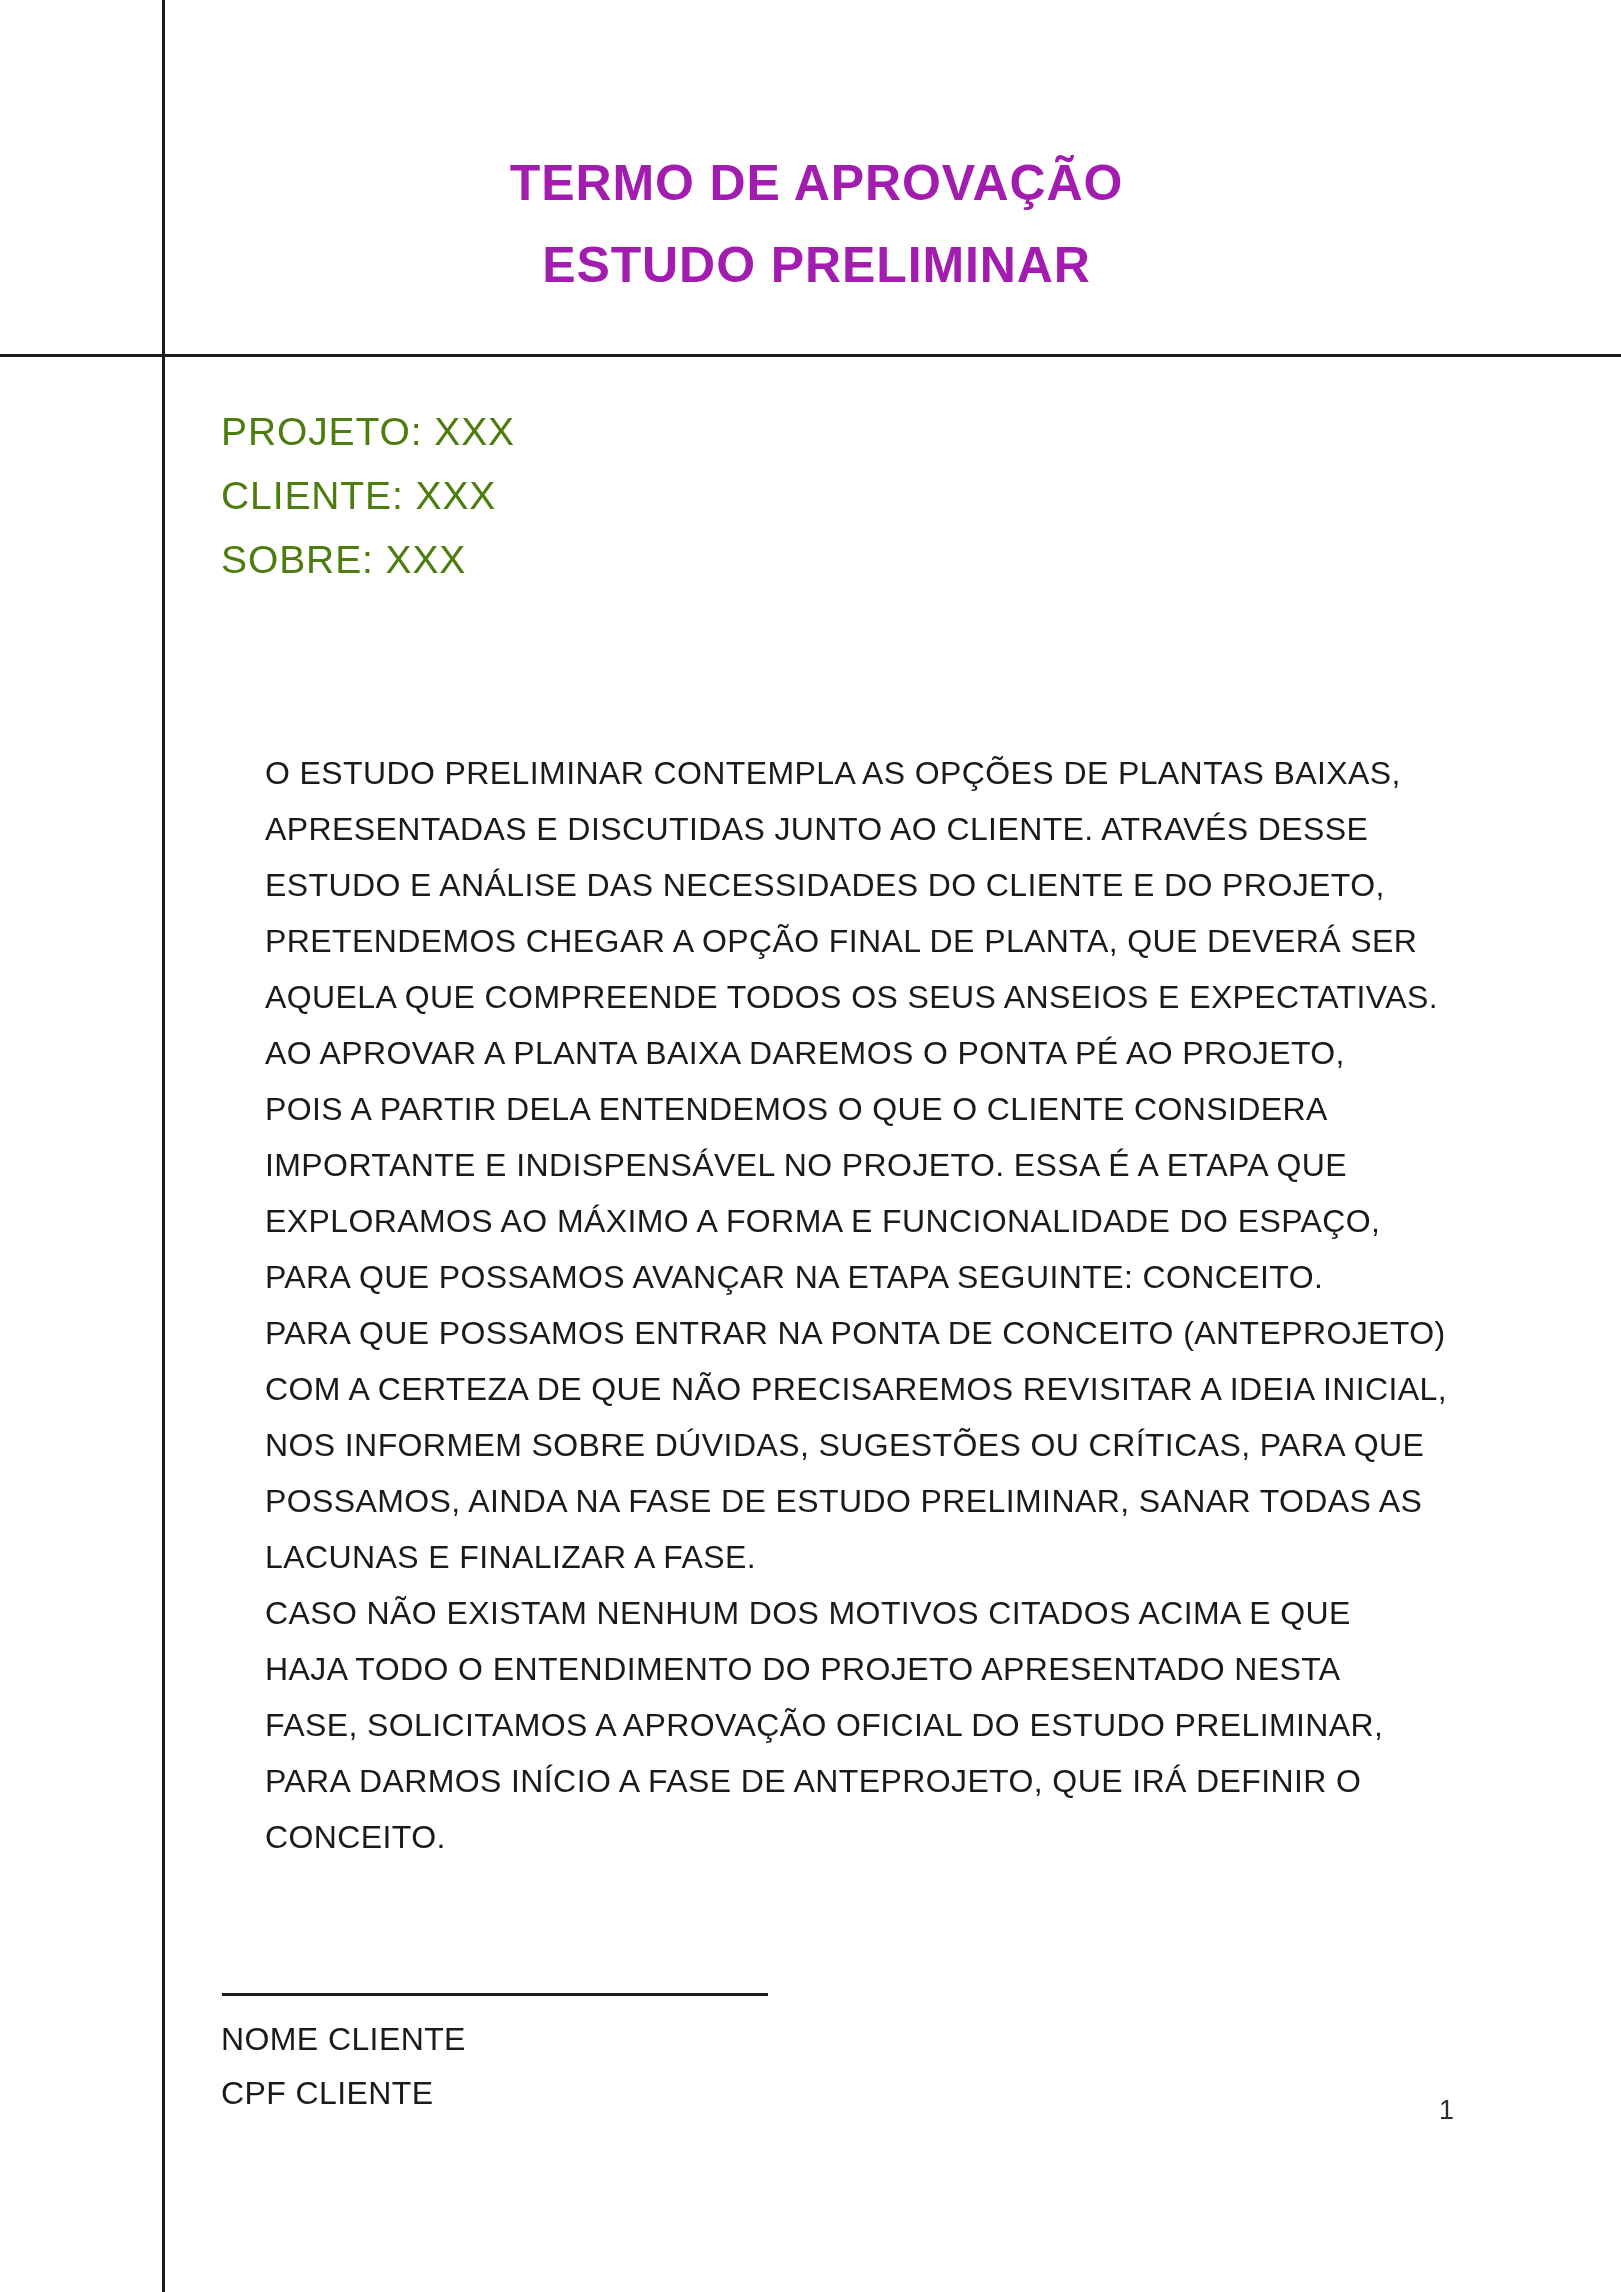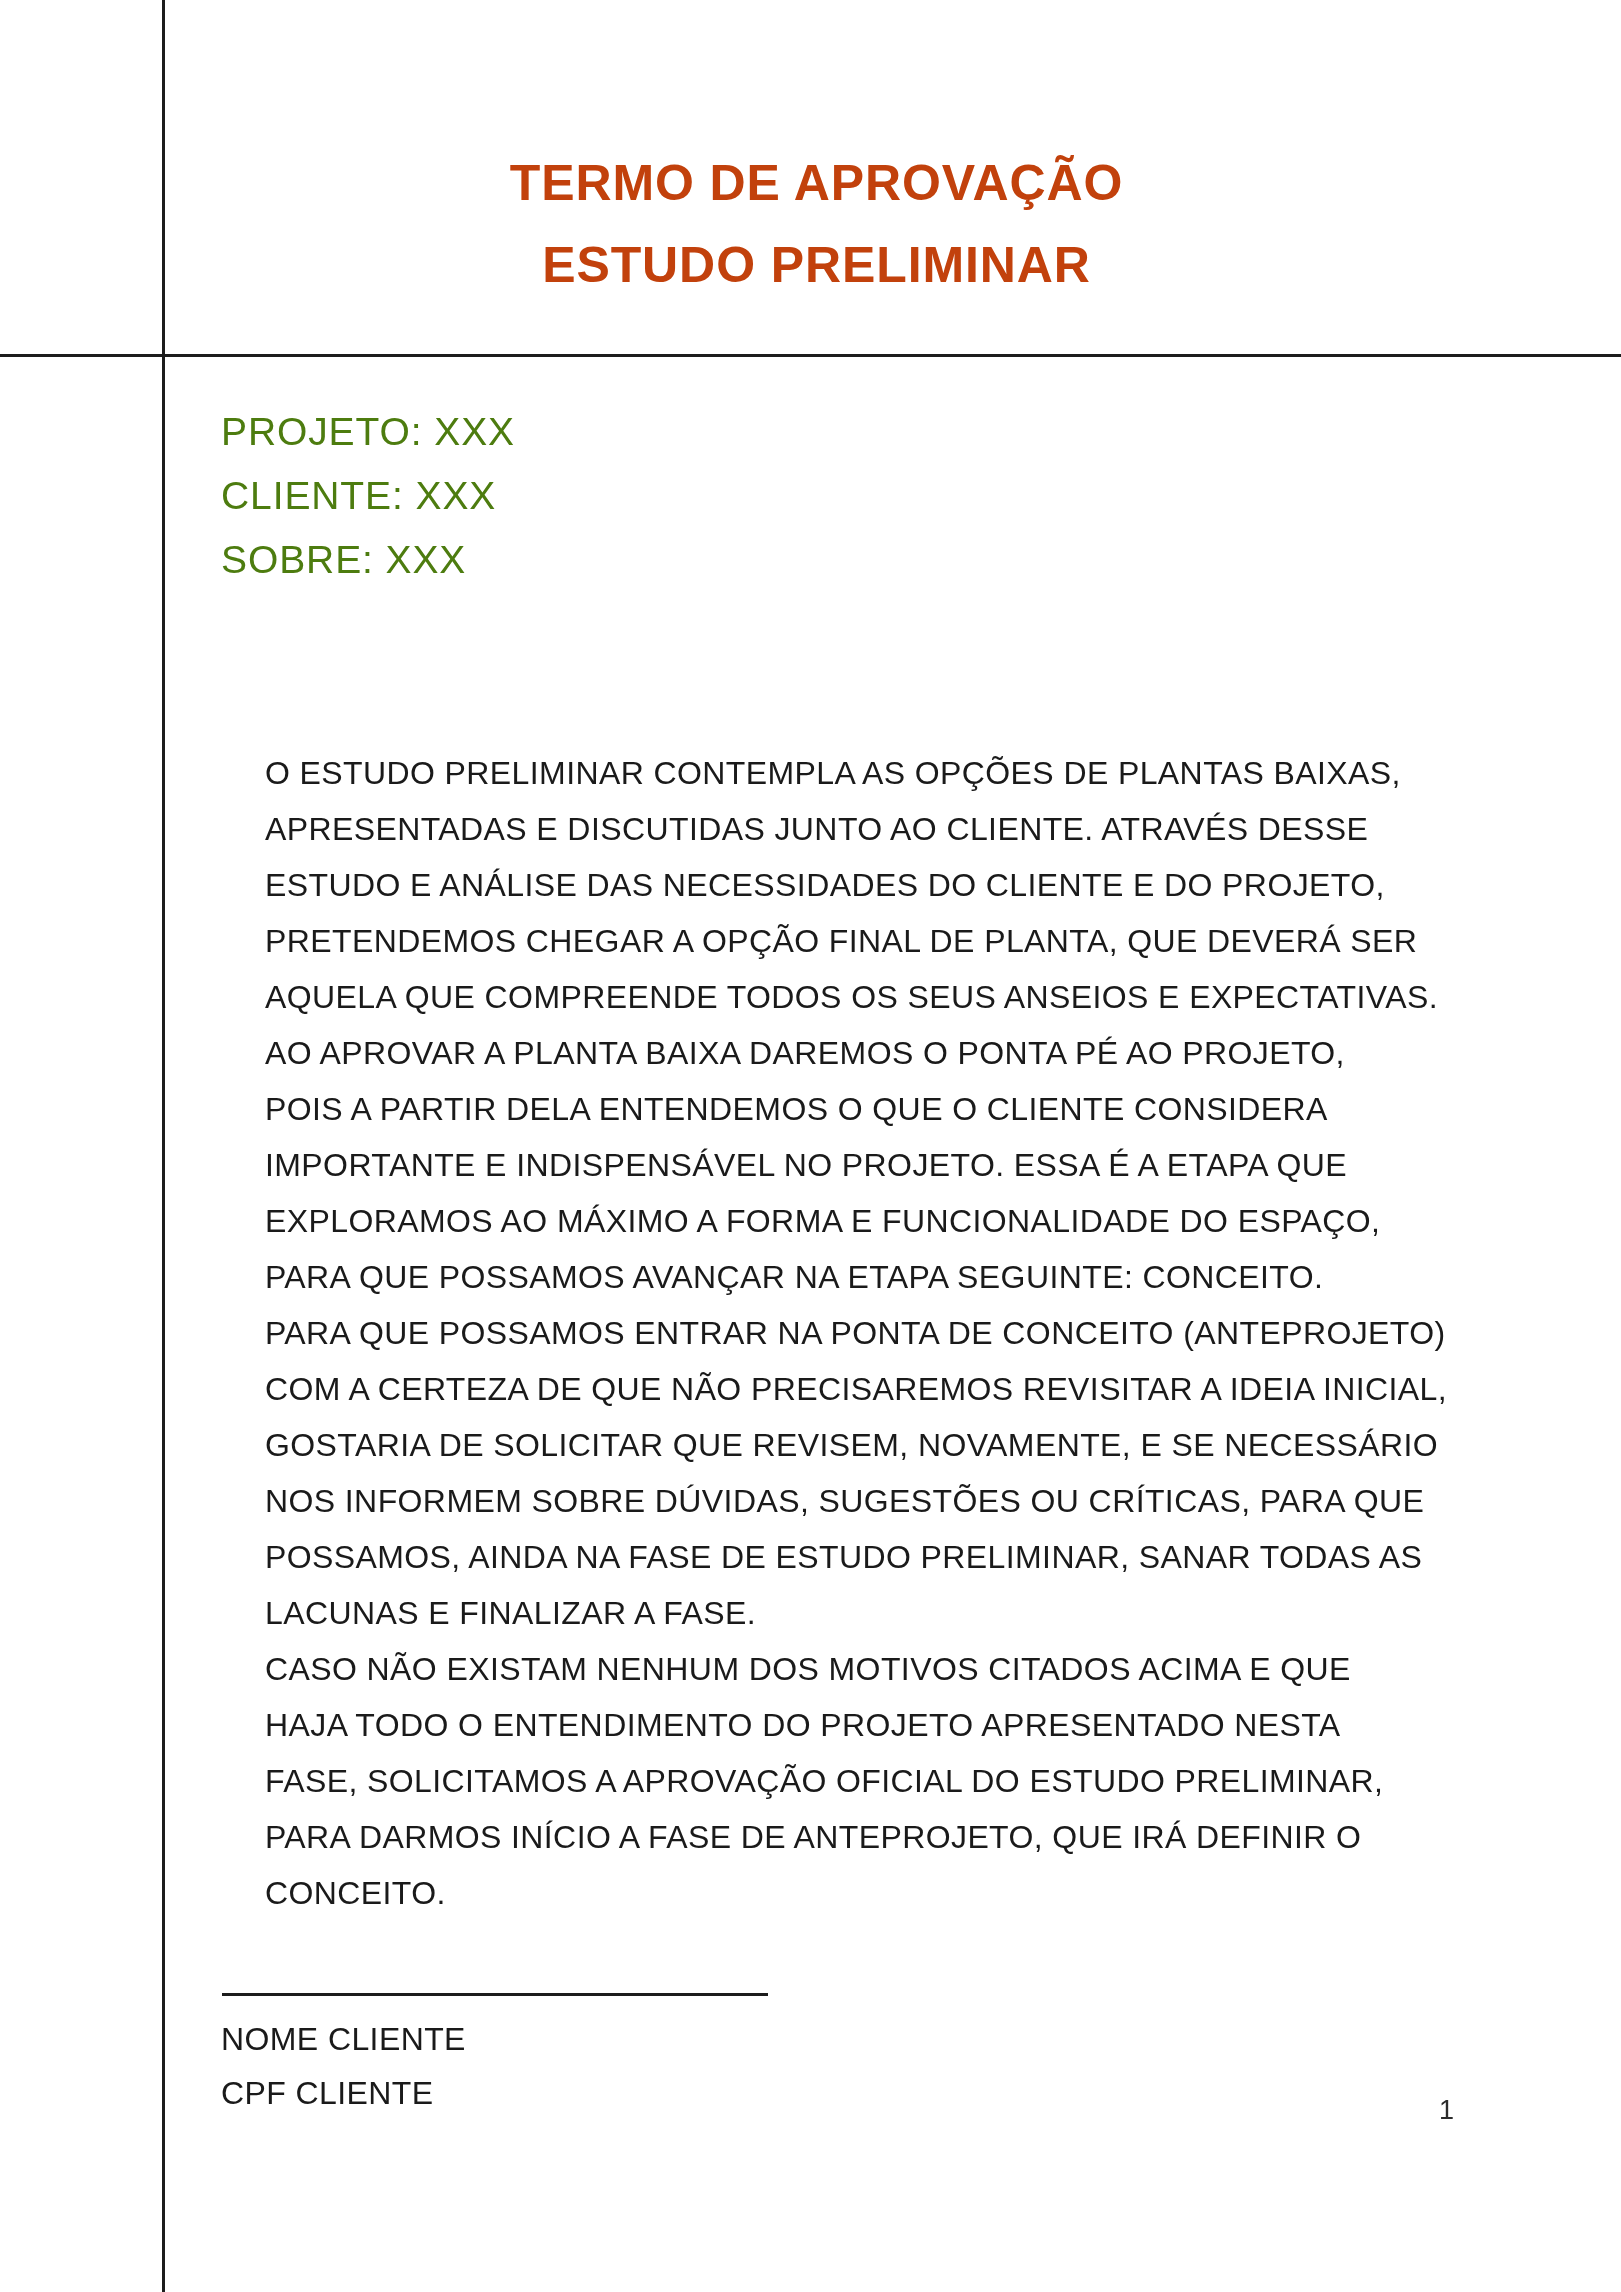--- a/index.html
+++ b/index.html
@@ -34,21 +34,21 @@
   }
   .title-block {
     position: absolute;
     left: 221px;
     top: 142px;
     width: 1191px;
     text-align: center;
     font-size: 50px;
     line-height: 82px;
     font-weight: bold;
-    color: #c2410c;
+    color: #a21caf;
     letter-spacing: 0.9px;
   }
   .meta-block {
     position: absolute;
     left: 221px;
     top: 400px;
     font-size: 39px;
     line-height: 64px;
     letter-spacing: 0.9px;
     color: #4d7c0f;
@@ -133,21 +133,20 @@
     <div>ESTUDO E ANÁLISE DAS NECESSIDADES DO CLIENTE E DO PROJETO,</div>
     <div>PRETENDEMOS CHEGAR A OPÇÃO FINAL DE PLANTA, QUE DEVERÁ SER</div>
     <div>AQUELA QUE COMPREENDE TODOS OS SEUS ANSEIOS E EXPECTATIVAS.</div>
     <div>AO APROVAR A PLANTA BAIXA DAREMOS O PONTA PÉ AO PROJETO,</div>
     <div>POIS A PARTIR DELA ENTENDEMOS O QUE O CLIENTE CONSIDERA</div>
     <div>IMPORTANTE E INDISPENSÁVEL NO PROJETO. ESSA É A ETAPA QUE</div>
     <div>EXPLORAMOS AO MÁXIMO A FORMA E FUNCIONALIDADE DO ESPAÇO,</div>
     <div>PARA QUE POSSAMOS AVANÇAR NA ETAPA SEGUINTE: CONCEITO.</div>
     <div>PARA QUE POSSAMOS ENTRAR NA PONTA DE CONCEITO (ANTEPROJETO)</div>
     <div>COM A CERTEZA DE QUE NÃO PRECISAREMOS REVISITAR A IDEIA INICIAL,</div>
-    <div>GOSTARIA DE SOLICITAR QUE REVISEM, NOVAMENTE, E SE NECESSÁRIO</div>
     <div>NOS INFORMEM SOBRE DÚVIDAS, SUGESTÕES OU CRÍTICAS, PARA QUE</div>
     <div>POSSAMOS, AINDA NA FASE DE ESTUDO PRELIMINAR, SANAR TODAS AS</div>
     <div>LACUNAS E FINALIZAR A FASE.</div>
     <div>CASO NÃO EXISTAM NENHUM DOS MOTIVOS CITADOS ACIMA E QUE</div>
     <div>HAJA TODO O ENTENDIMENTO DO PROJETO APRESENTADO NESTA</div>
     <div>FASE, SOLICITAMOS A APROVAÇÃO OFICIAL DO ESTUDO PRELIMINAR,</div>
     <div>PARA DARMOS INÍCIO A FASE DE ANTEPROJETO, QUE IRÁ DEFINIR O</div>
     <div>CONCEITO.</div>
   </div>
 

